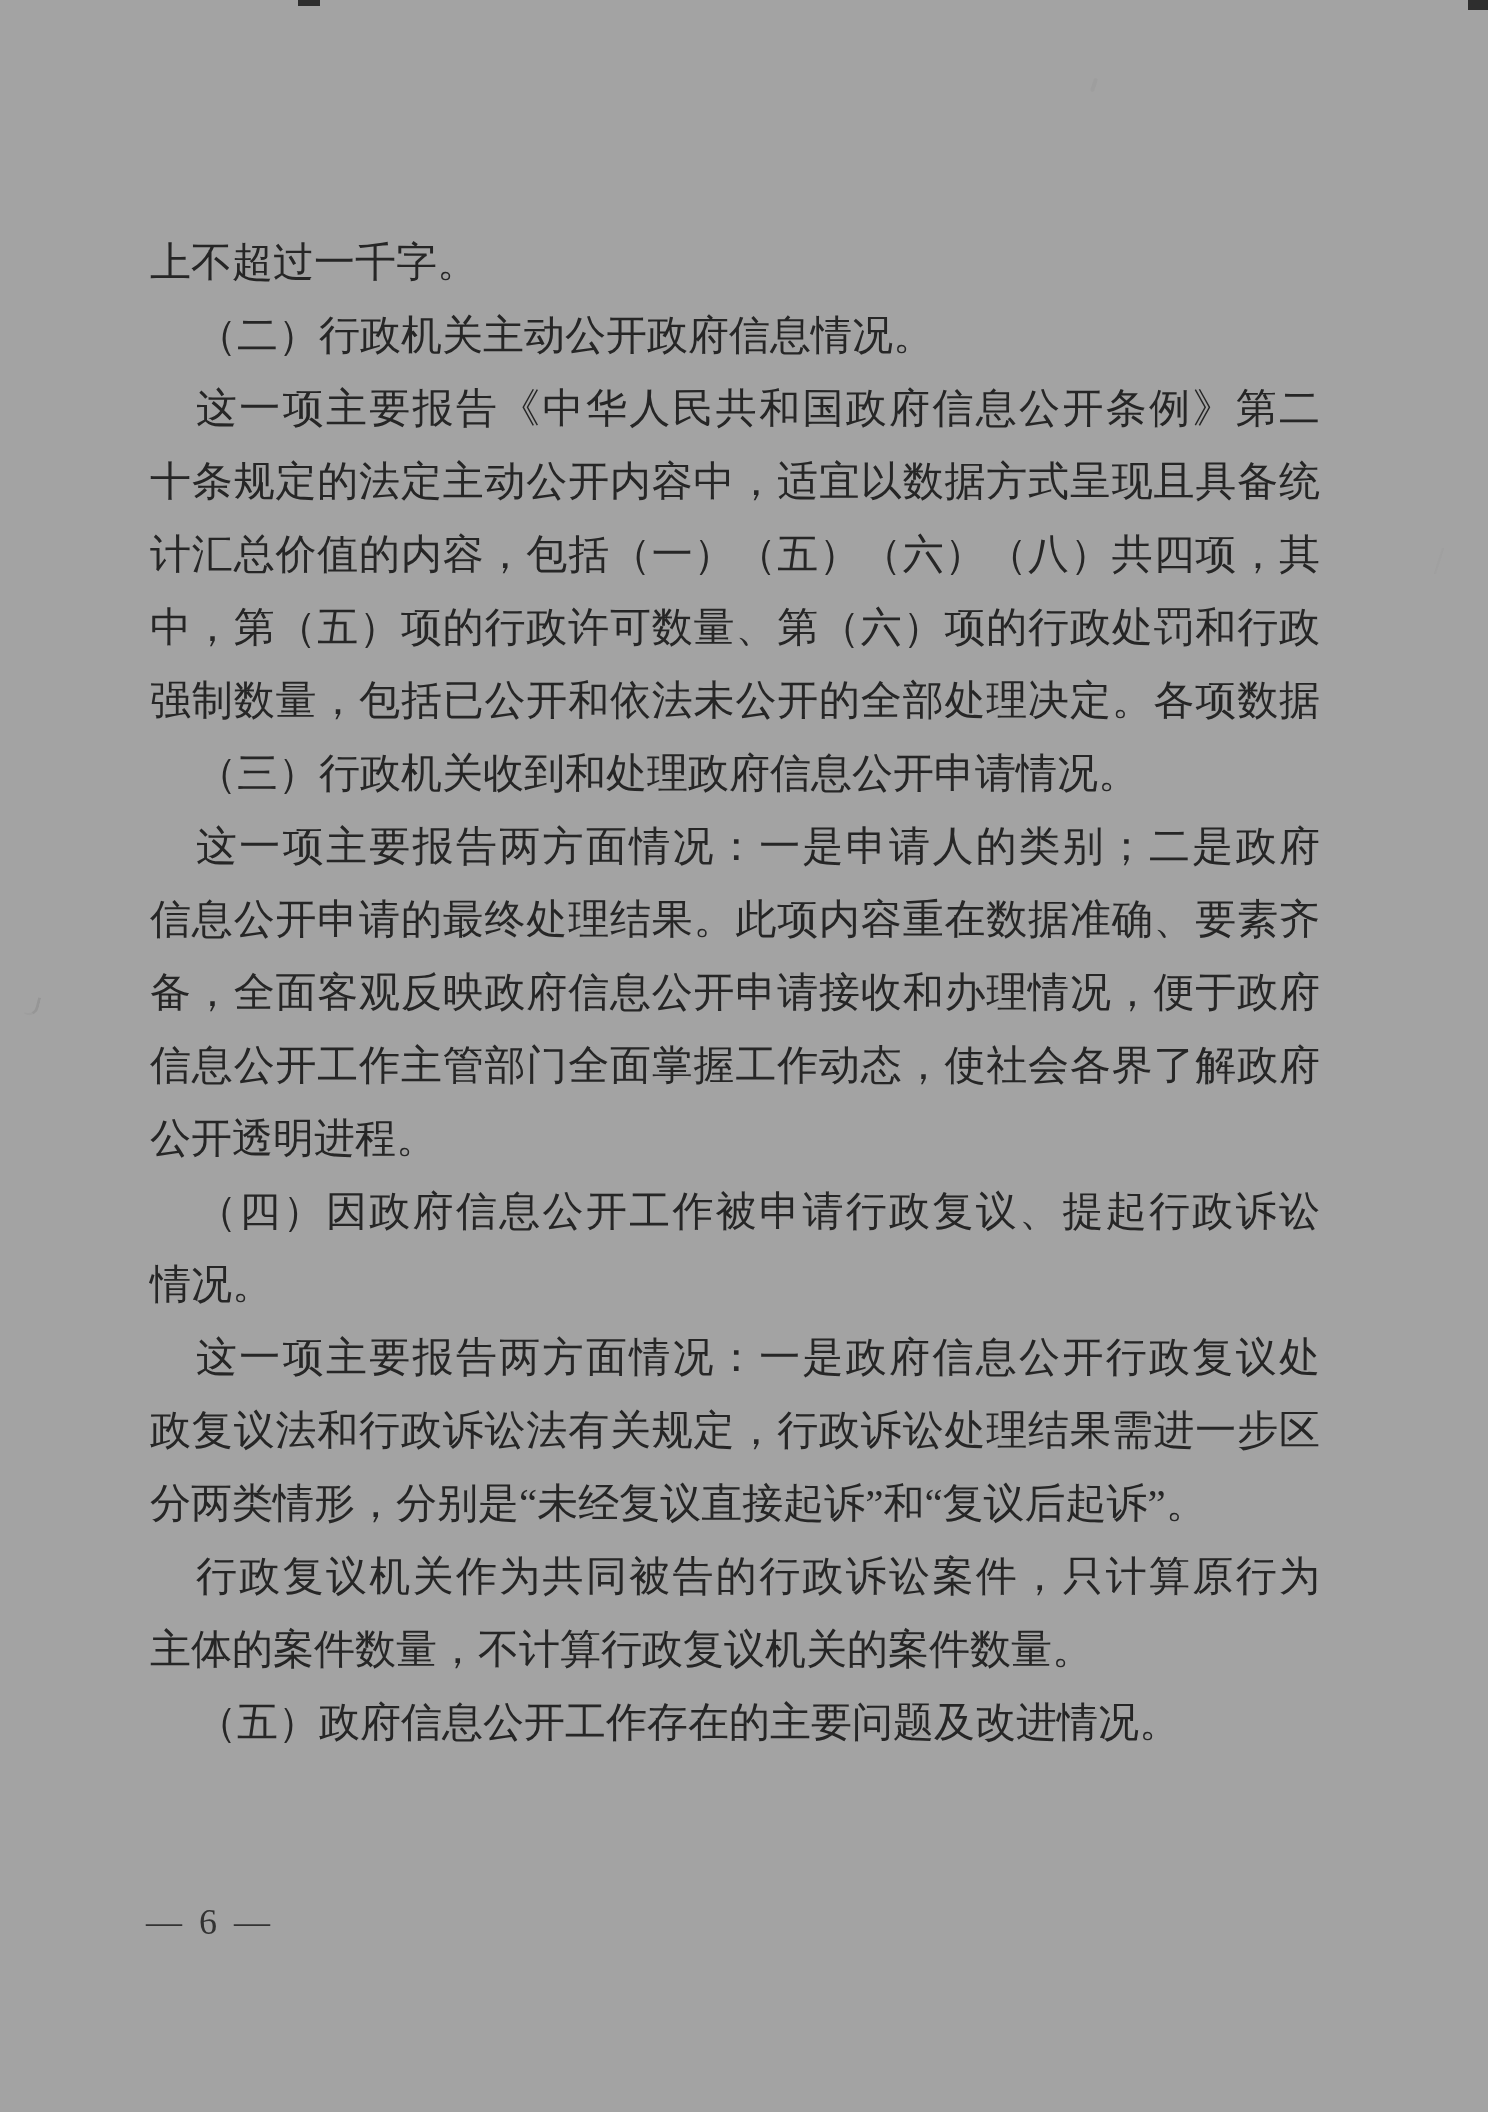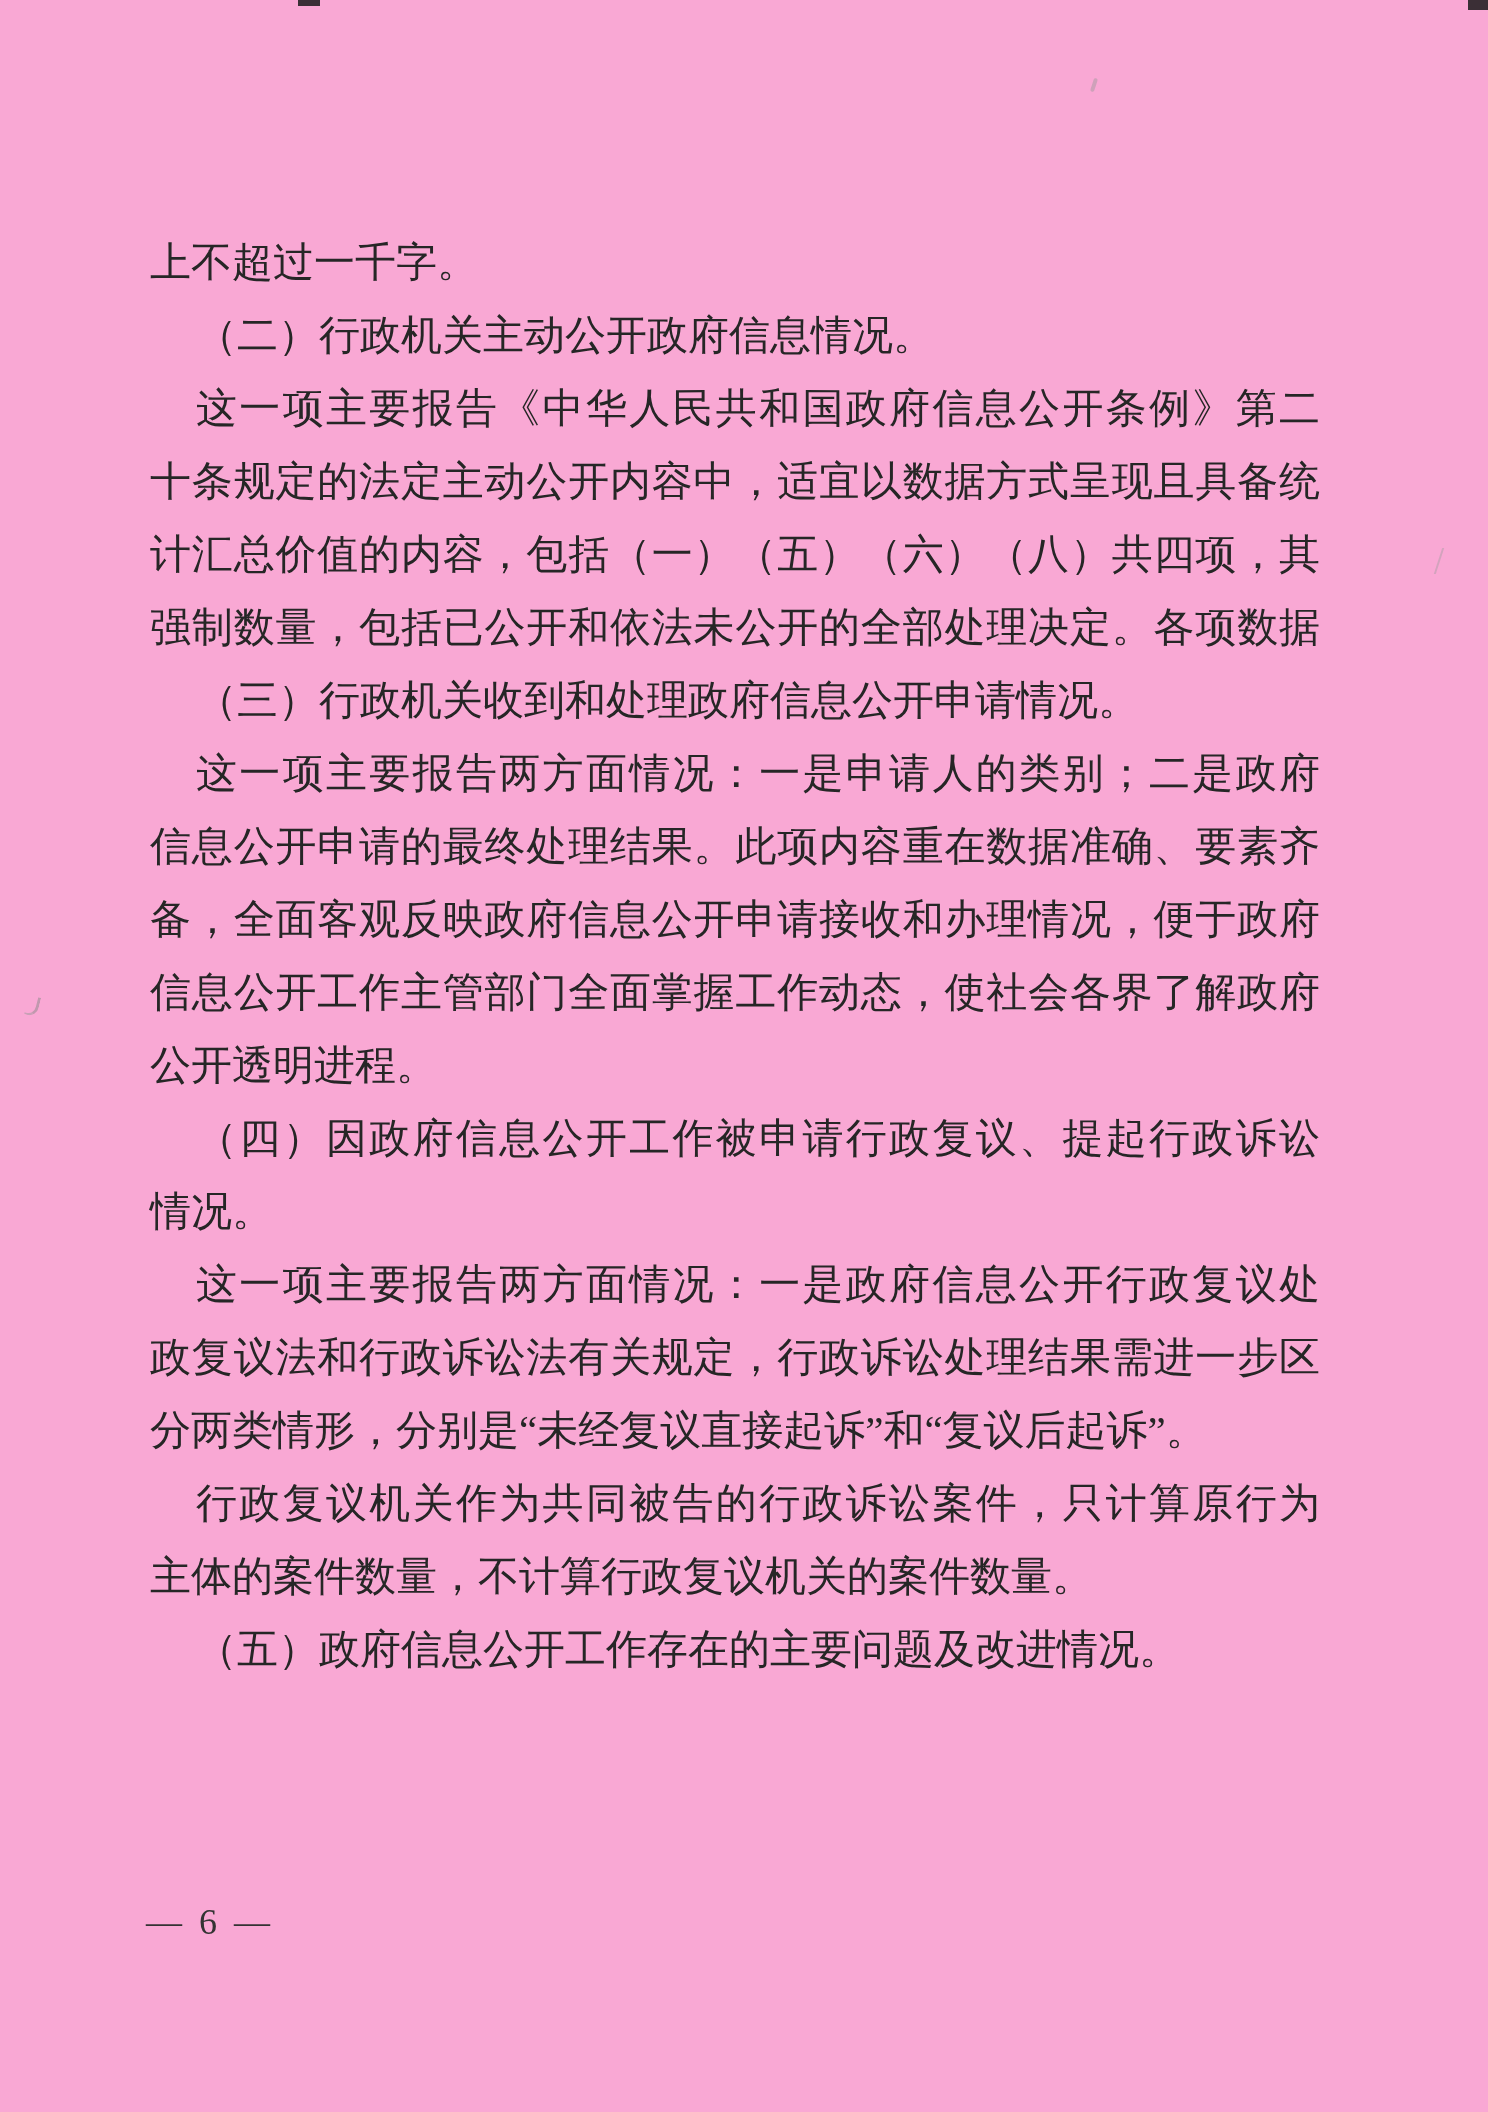--- a/index.html
+++ b/index.html
@@ -4,21 +4,21 @@
 <style>
   html, body {
     margin: 0;
     padding: 0;
     background: #ffffff;
   }
   .page {
     position: relative;
     width: 1488px;
     height: 2112px;
-    background: #f9a8d4;
+    background: #a3a3a3;
     overflow: hidden;
     font-family: "Liberation Serif", "DejaVu Serif", serif;
     color: #262626;
   }
   .text-block {
     position: absolute;
     left: 150px;
     top: 226px;
     width: 1170px;
   }
@@ -94,20 +94,21 @@
   <div class="artifact a-left-comma"></div>
   <div class="artifact a-top-quote"></div>
   <div class="artifact a-right-angle"></div>
 
   <div class="text-block">
       <div class="line">上不超过一千字。</div>
       <div class="line indent">（二）行政机关主动公开政府信息情况。</div>
       <div class="line indent fill">这一项主要报告《中华人民共和国政府信息公开条例》第二</div>
       <div class="line fill">十条规定的法定主动公开内容中，适宜以数据方式呈现且具备统</div>
       <div class="line fill">计汇总价值的内容，包括（一）（五）（六）（八）共四项，其</div>
+      <div class="line fill">中，第（五）项的行政许可数量、第（六）项的行政处罚和行政</div>
       <div class="line fill">强制数量，包括已公开和依法未公开的全部处理决定。各项数据</div>
       <div class="line indent">（三）行政机关收到和处理政府信息公开申请情况。</div>
       <div class="line indent fill">这一项主要报告两方面情况：一是申请人的类别；二是政府</div>
       <div class="line fill">信息公开申请的最终处理结果。此项内容重在数据准确、要素齐</div>
       <div class="line fill">备，全面客观反映政府信息公开申请接收和办理情况，便于政府</div>
       <div class="line fill">信息公开工作主管部门全面掌握工作动态，使社会各界了解政府</div>
       <div class="line">公开透明进程。</div>
       <div class="line indent fill">（四）因政府信息公开工作被申请行政复议、提起行政诉讼</div>
       <div class="line">情况。</div>
       <div class="line indent fill">这一项主要报告两方面情况：一是政府信息公开行政复议处</div>

